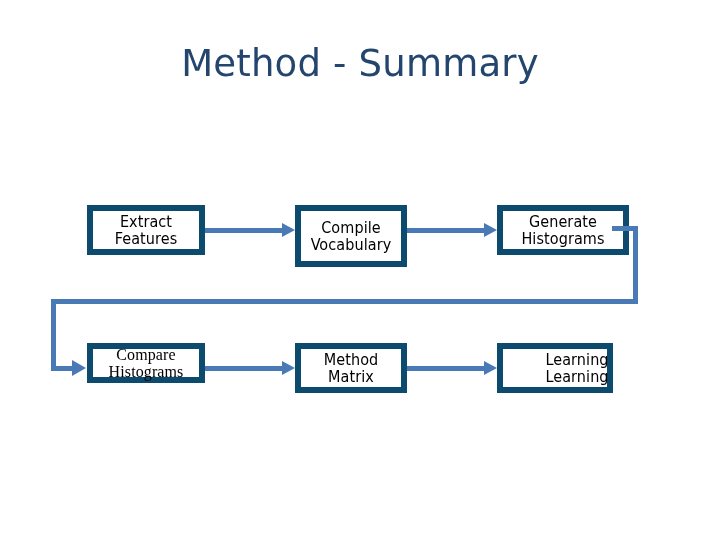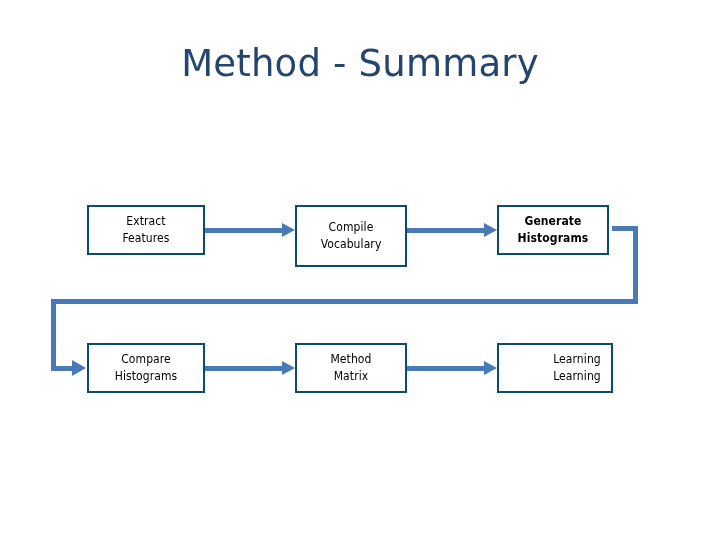--- a/index.html
+++ b/index.html
@@ -30,28 +30,28 @@
     font-size: 37px;
     font-weight: 400;
     letter-spacing: 0.2px;
     color: #24466e;
     white-space: nowrap;
   }
   .proc-box {
     position: absolute;
     box-sizing: border-box;
     background: #ffffff;
-    border: 2px solid #0c4a6e;
+    border: 6px solid #0c4a6e;
     display: flex;
     flex-direction: column;
     align-items: center;
     justify-content: center;
     color: #000000;
     font-family: "DejaVu Sans Condensed", "Liberation Sans Narrow", "Liberation Sans", sans-serif;
-    font-size: 12px;
+    font-size: 16px;
     line-height: 17px;
     font-weight: 400;
     text-align: center;
     letter-spacing: 0.1px;
   }
   .proc-box .line { display: block; white-space: nowrap; }
 
   
   .arrow-h {
     position: absolute;
@@ -100,26 +100,26 @@
   <div class="proc-box" style="left:87px; top:205px; width:118px; height:50px;">
     <span class="line">Extract</span>
     <span class="line">Features</span>
   </div>
 
   <div class="proc-box" style="left:295px; top:205px; width:112px; height:62px;">
     <span class="line">Compile</span>
     <span class="line">Vocabulary</span>
   </div>
 
-  <div class="proc-box" style="left:497px; top:205px; width:112px; height:50px;font-weight:bold;">
+  <div class="proc-box" style="left:497px; top:205px; width:132px; height:50px;">
     <span class="line">Generate</span>
     <span class="line">Histograms</span>
   </div>
 
-  <div class="proc-box" style="left:87px; top:343px; width:118px; height:50px;">
+  <div class="proc-box" style="left:87px; top:343px; width:118px; height:40px;font-family:Liberation Serif, serif;">
     <span class="line">Compare</span>
     <span class="line">Histograms</span>
   </div>
 
   <div class="proc-box" style="left:295px; top:343px; width:112px; height:50px;">
     <span class="line">Method</span>
     <span class="line">Matrix</span>
   </div>
 
   <div class="proc-box" style="left:497px; top:343px; width:116px; height:50px;padding-left:44px;">

